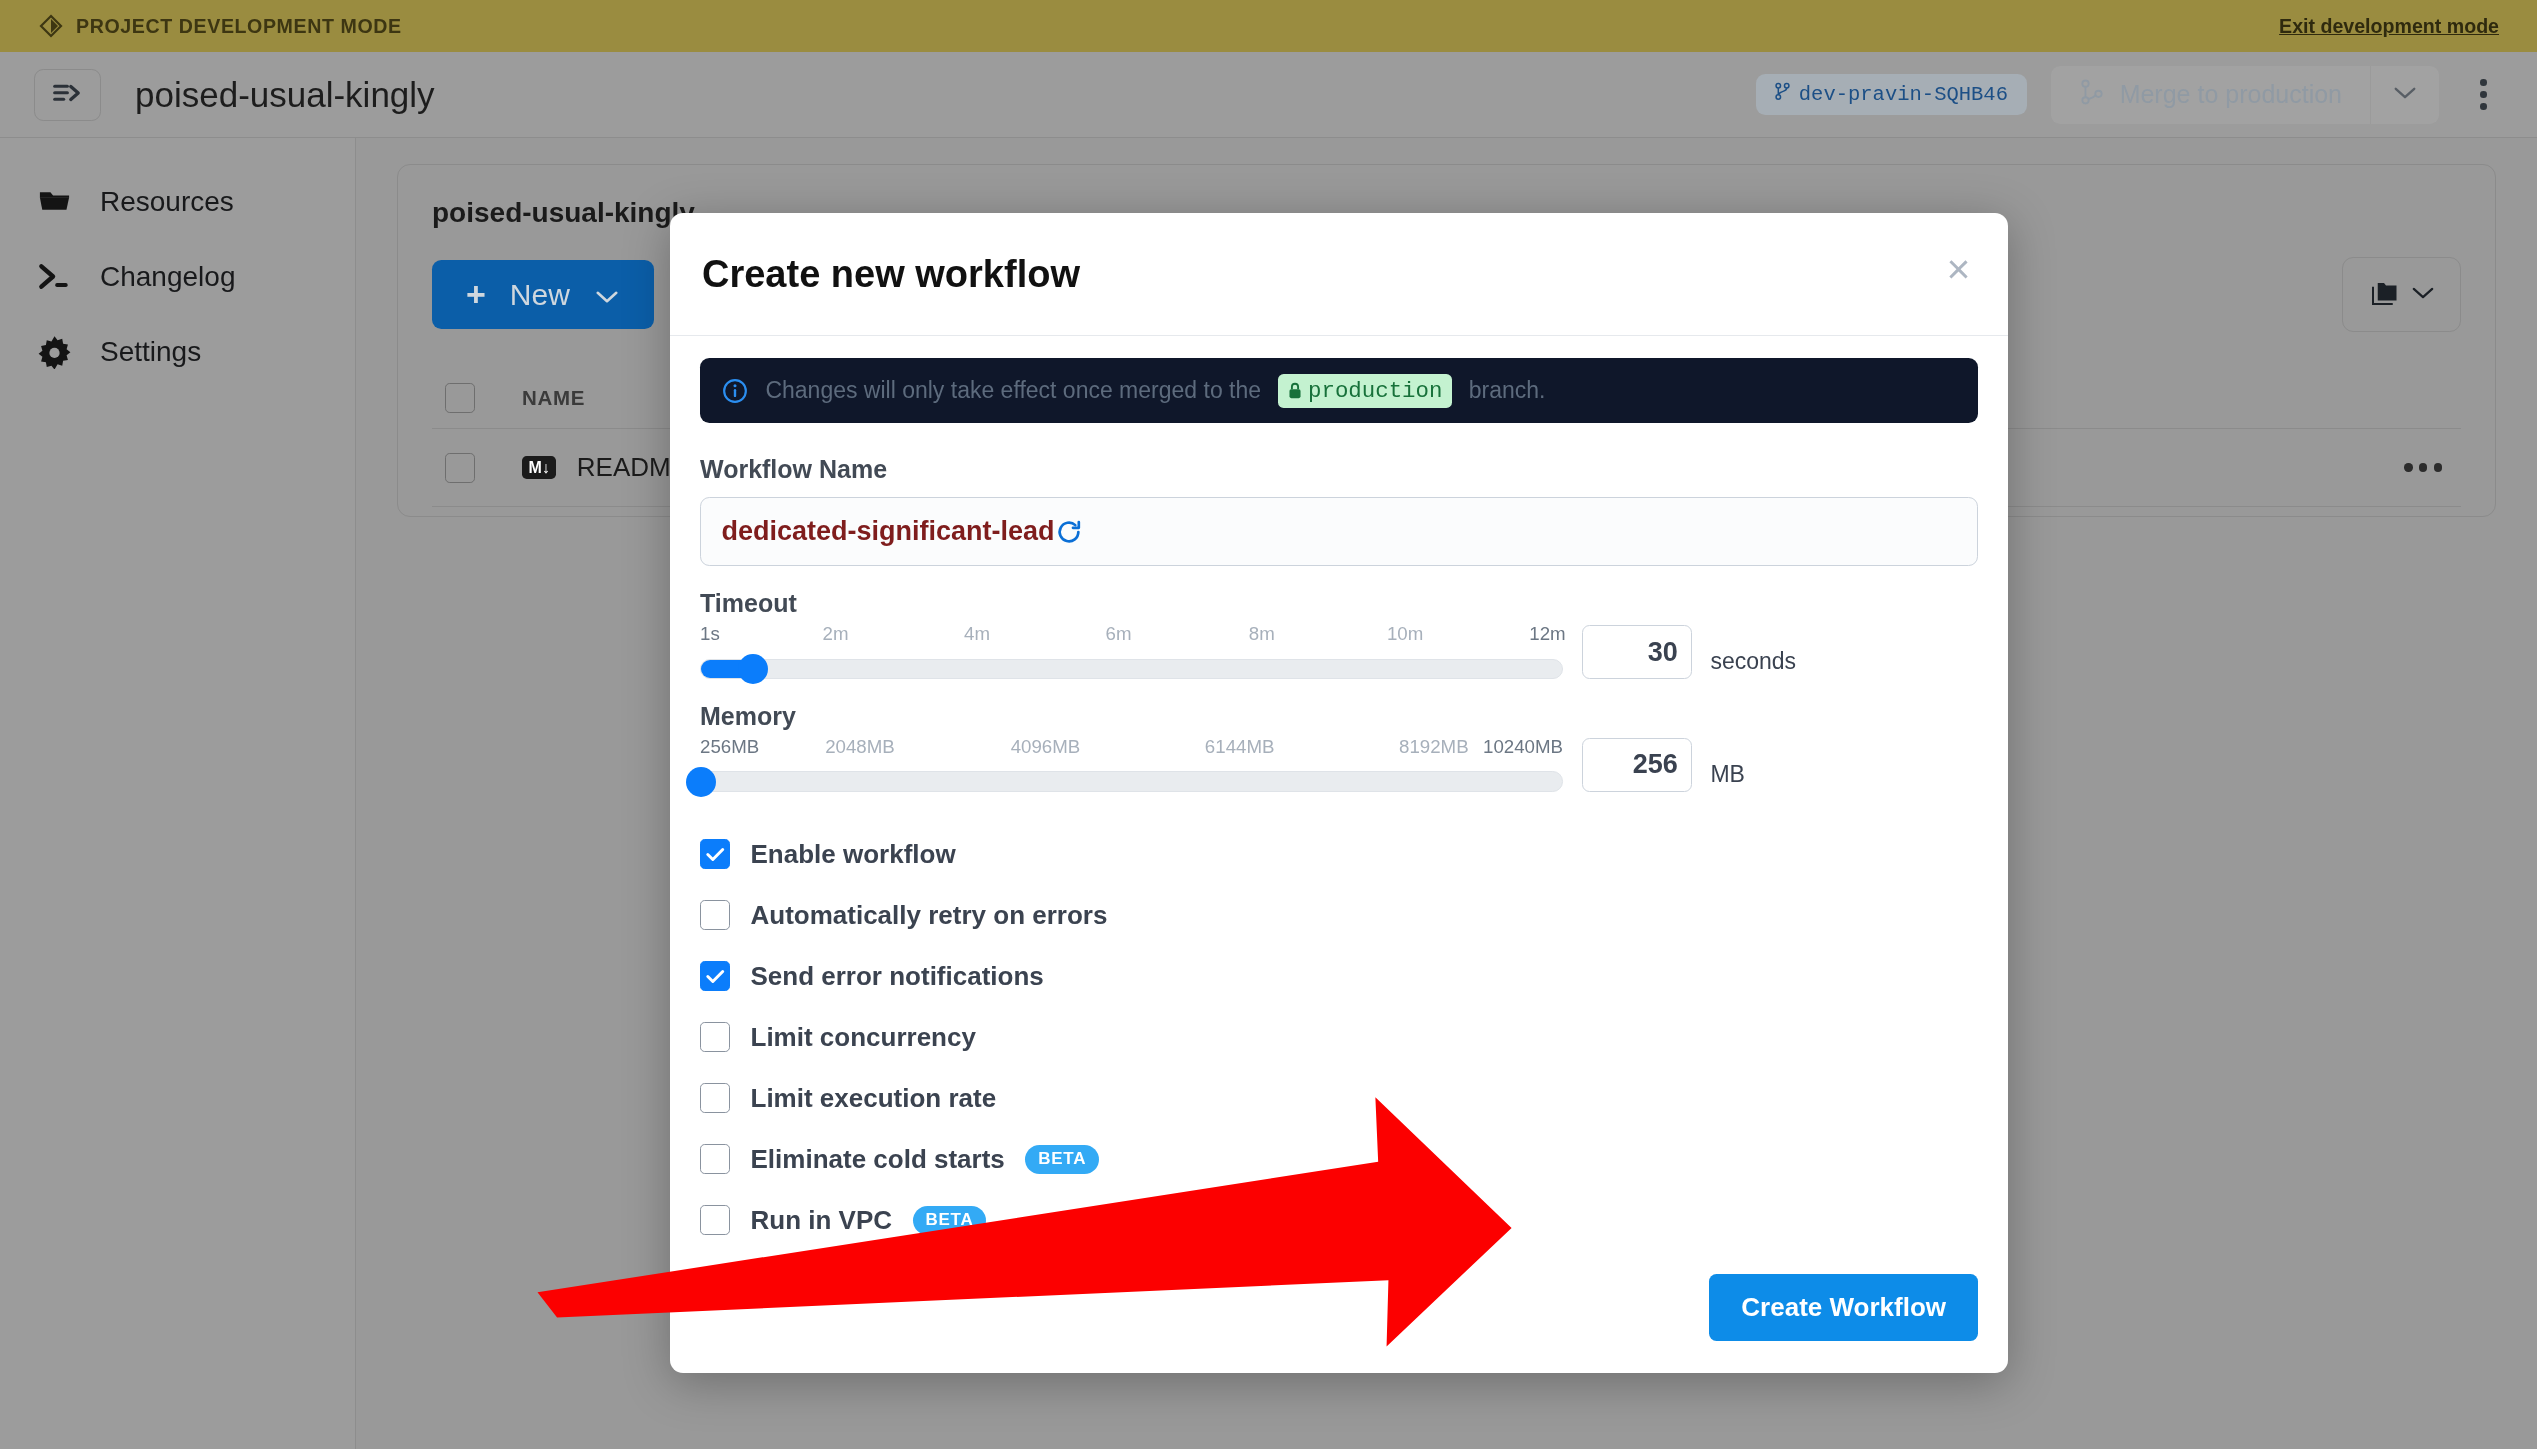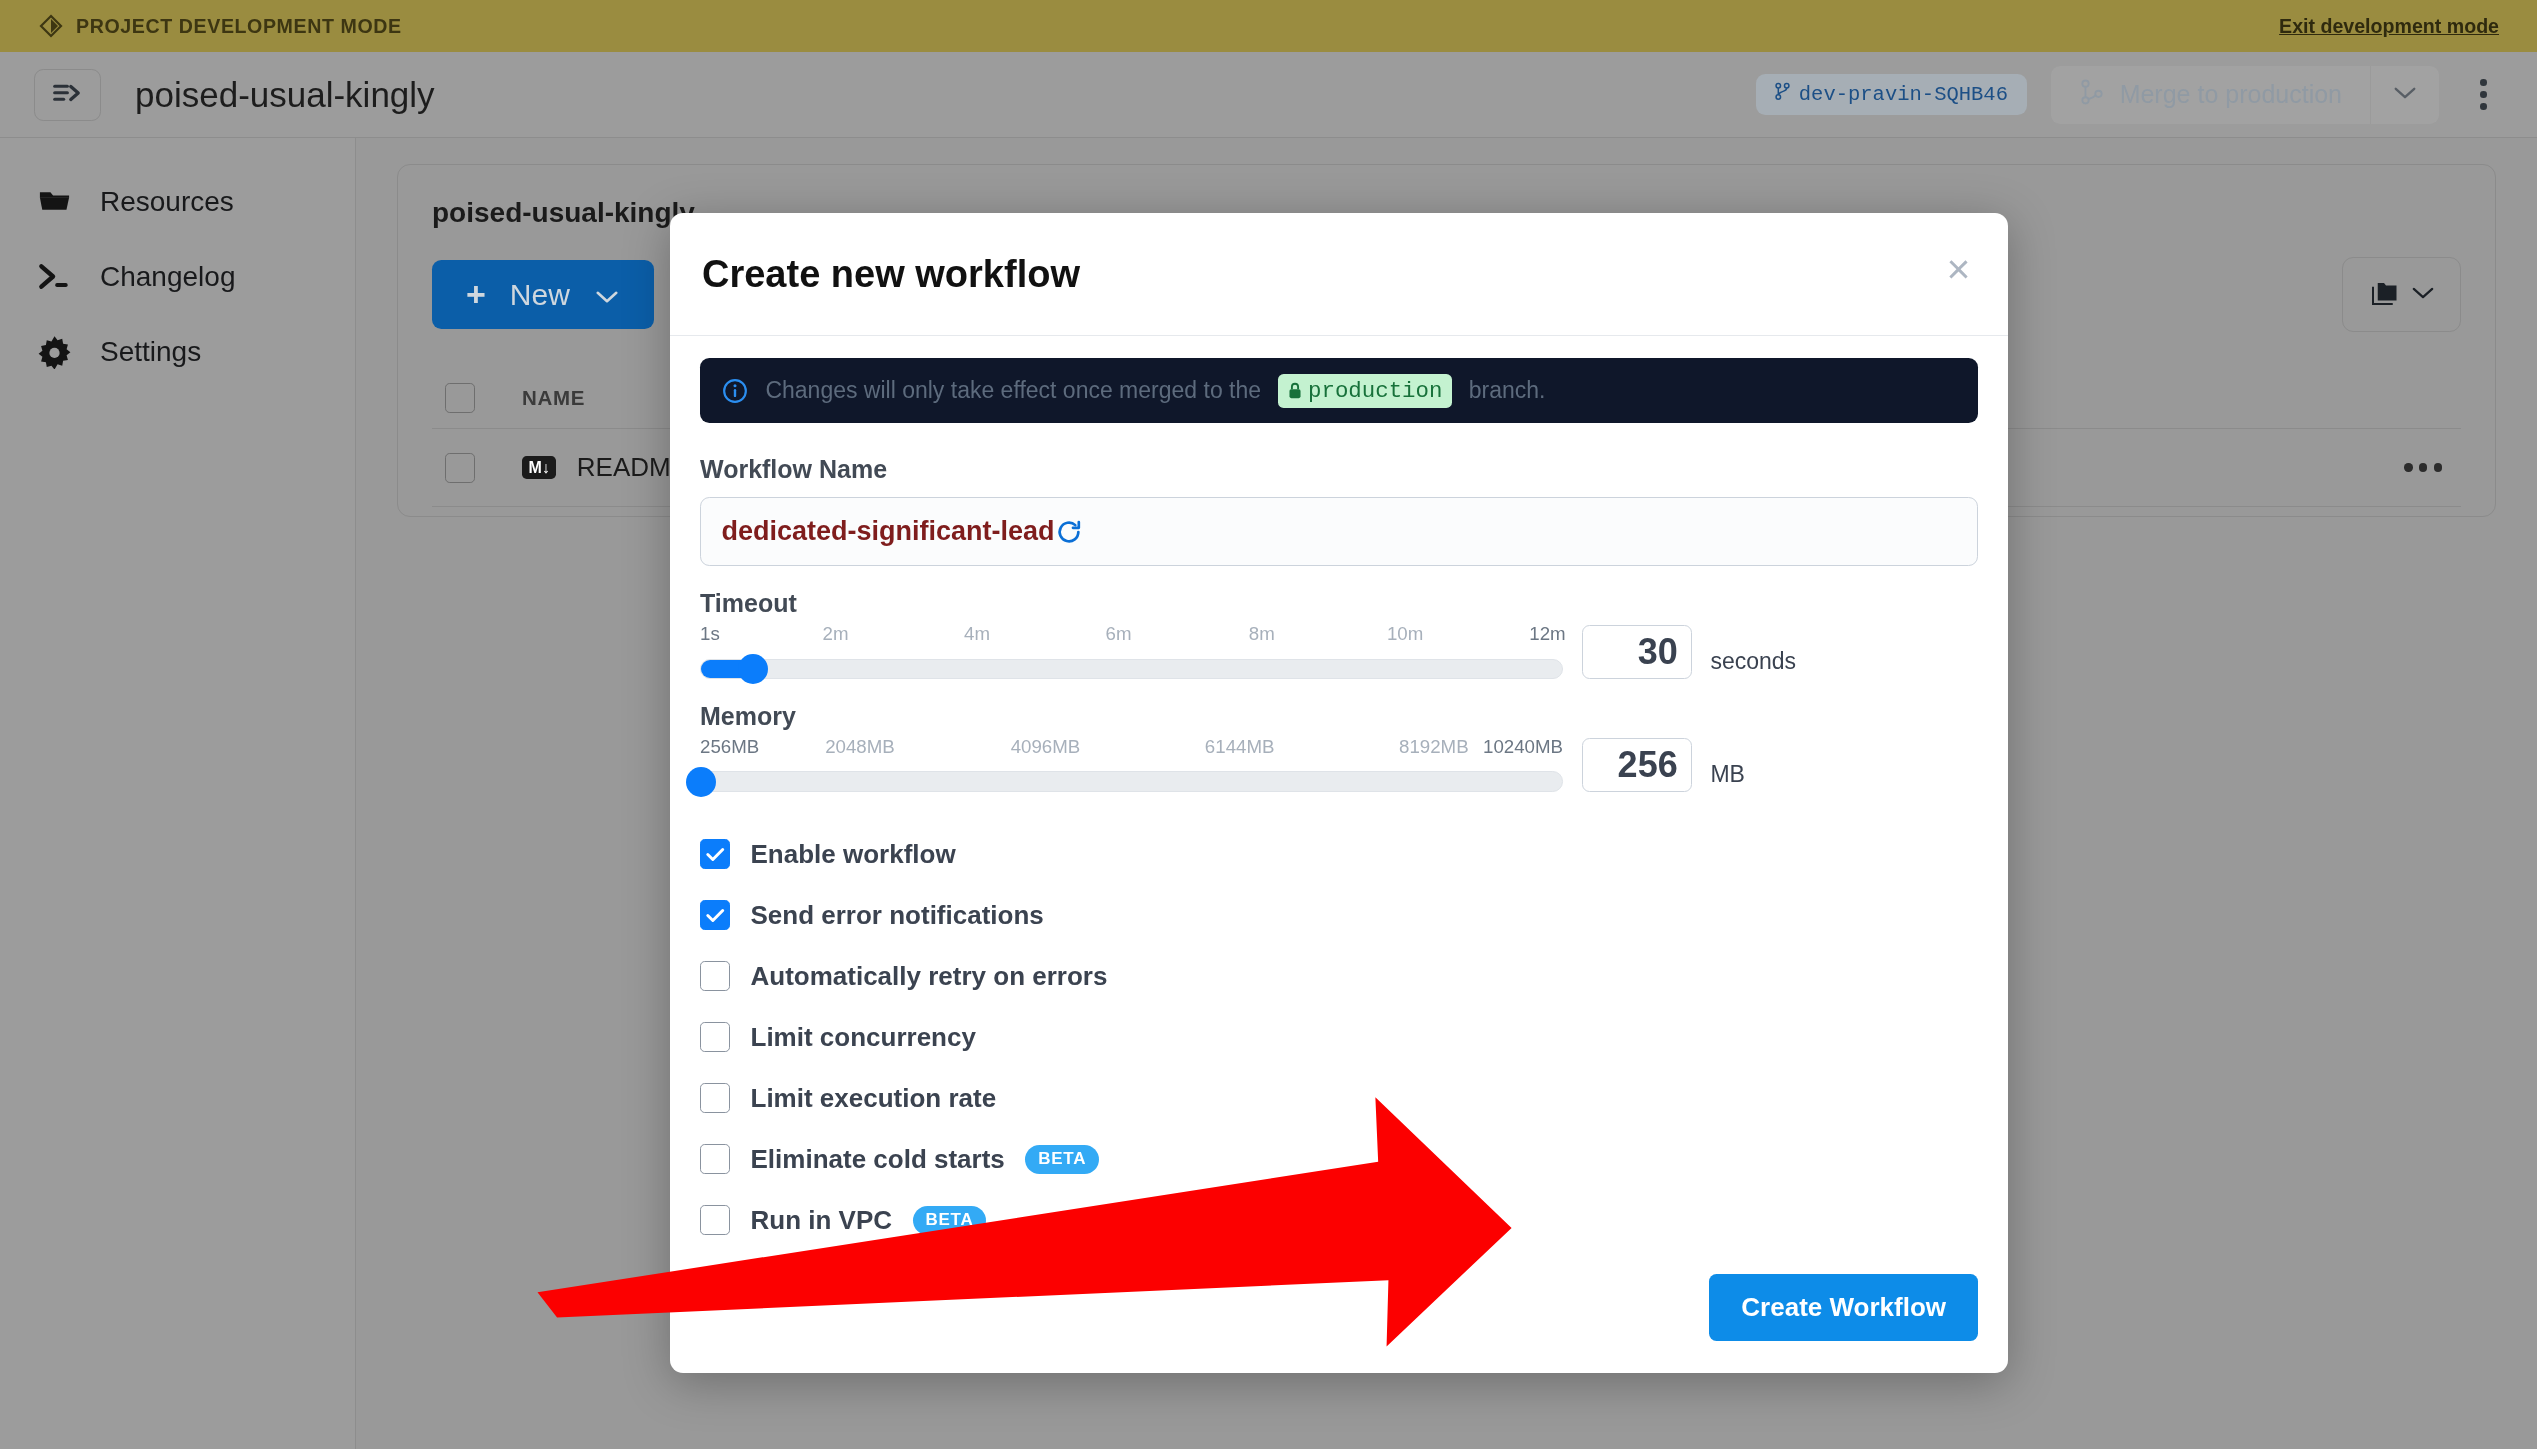--- a/index.html
+++ b/index.html
@@ -186,21 +186,21 @@
     position: absolute; left: 0; top: 0; height: 100%;
     background: #0b7dfb; border-radius: 10.3px;
   }
   .thumb {
     position: absolute; top: 50%; width: 30px; height: 30px; border-radius: 50%;
     background: #0b7dfb; transform: translate(-50%, -50%); cursor: pointer;
   }
   .num-box {
     width: 110px; height: 54px; border: 0.9px solid #ccd3dc; border-radius: 7.5px;
     display: flex; align-items: center; justify-content: flex-end;
-    padding-right: 13px; font-size: 36px; font-weight: bold; color: #3a4250;
+    padding-right: 13px; font-size: 27px; font-weight: bold; color: #3a4250;
   }
   .unit { font-size: 23px; color: #3a4250; padding-bottom: 3.7px; }
 
   .checks { margin-top: 32px; }
   .check-row {
     display: flex; align-items: center; gap: 20.5px; height: 61px; cursor: pointer;
   }
   .cb {
     width: 30px; height: 30px; border-radius: 4.7px; flex: 0 0 30px;
     border: 1.9px solid #8a939f; background: #fff;
@@ -483,35 +483,35 @@
         <div class="check-row">
           <span class="cb on">
             <svg width="20.5" height="17" viewBox="0 0 22 18">
                 <path d="M3 9 L8.4 14.4 L19 3.6" stroke="#fff" stroke-width="3.2" fill="none" stroke-linecap="round" stroke-linejoin="round"></path>
               </svg>
           </span>
           <span class="check-text">Enable workflow</span>
         </div>
 
         <div class="check-row">
+          <span class="cb"></span>
+          <span class="check-text">Automatically retry on errors</span>
+        </div>
+
+        <div class="check-row">
           <span class="cb on">
             <svg width="20.5" height="17" viewBox="0 0 22 18">
                 <path d="M3 9 L8.4 14.4 L19 3.6" stroke="#fff" stroke-width="3.2" fill="none" stroke-linecap="round" stroke-linejoin="round"></path>
               </svg>
           </span>
           <span class="check-text">Send error notifications</span>
         </div>
 
         <div class="check-row">
           <span class="cb"></span>
-          <span class="check-text">Automatically retry on errors</span>
-        </div>
-
-        <div class="check-row">
-          <span class="cb"></span>
           <span class="check-text">Limit concurrency</span>
         </div>
 
         <div class="check-row">
           <span class="cb"></span>
           <span class="check-text">Limit execution rate</span>
         </div>
 
         <div class="check-row">
           <span class="cb"></span>

